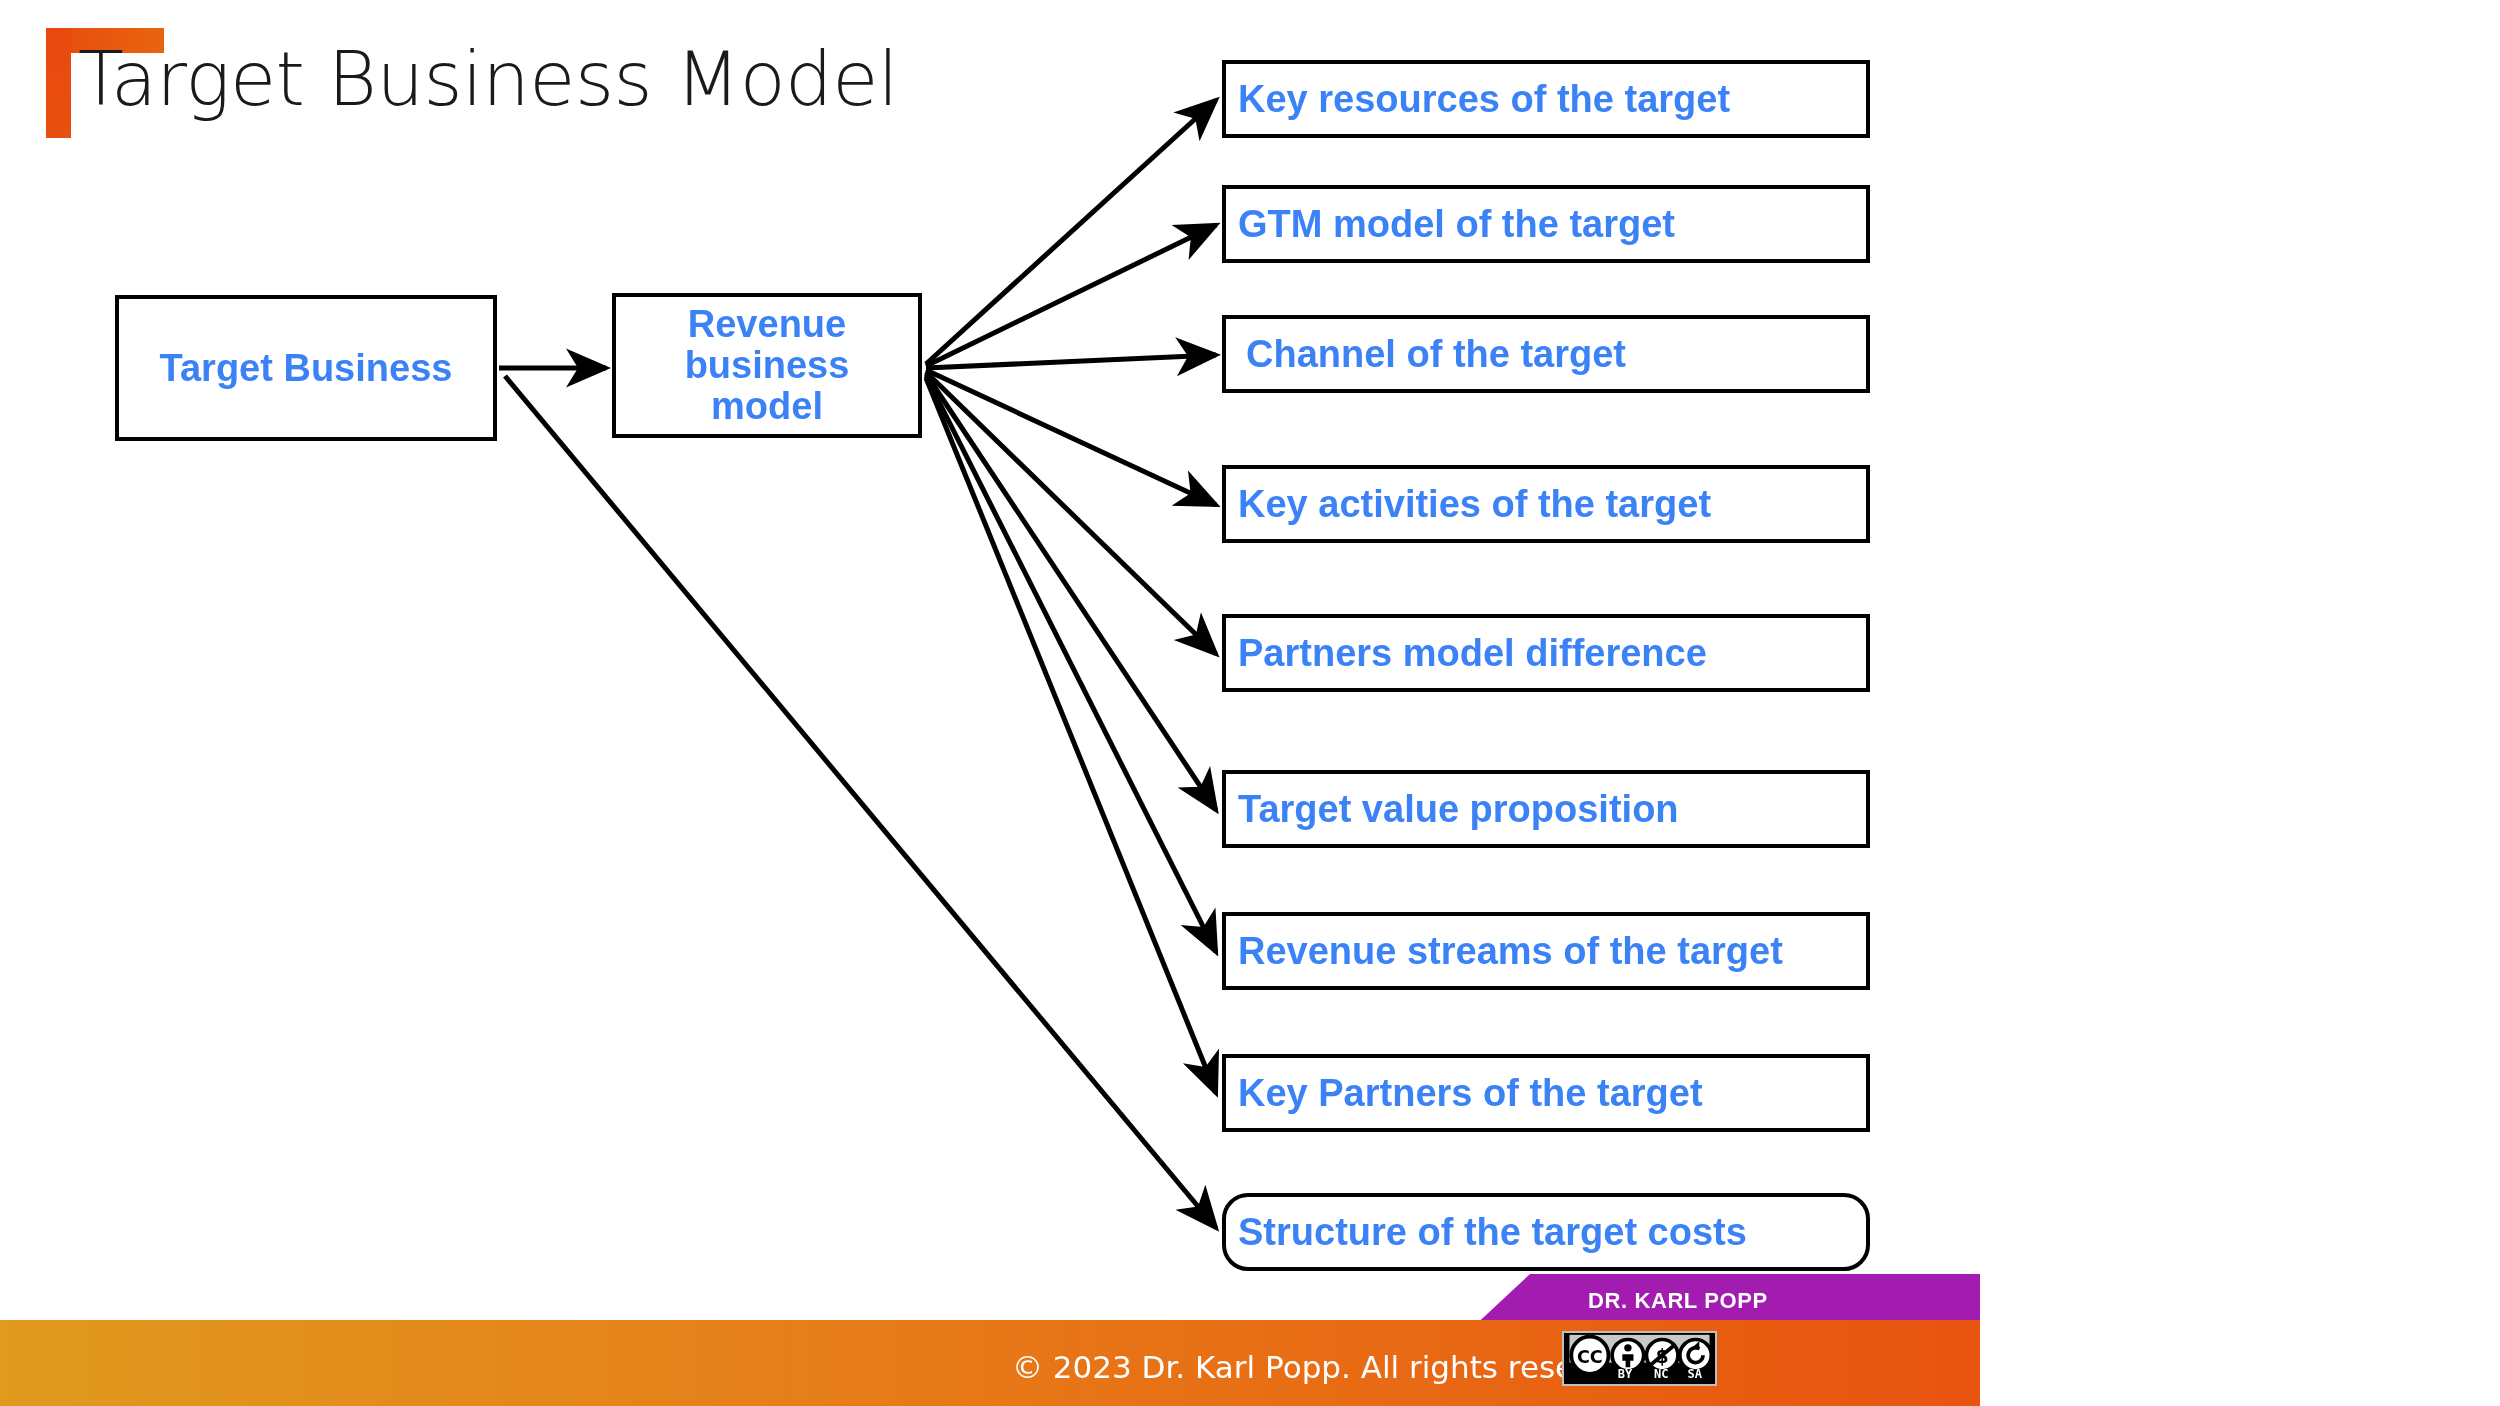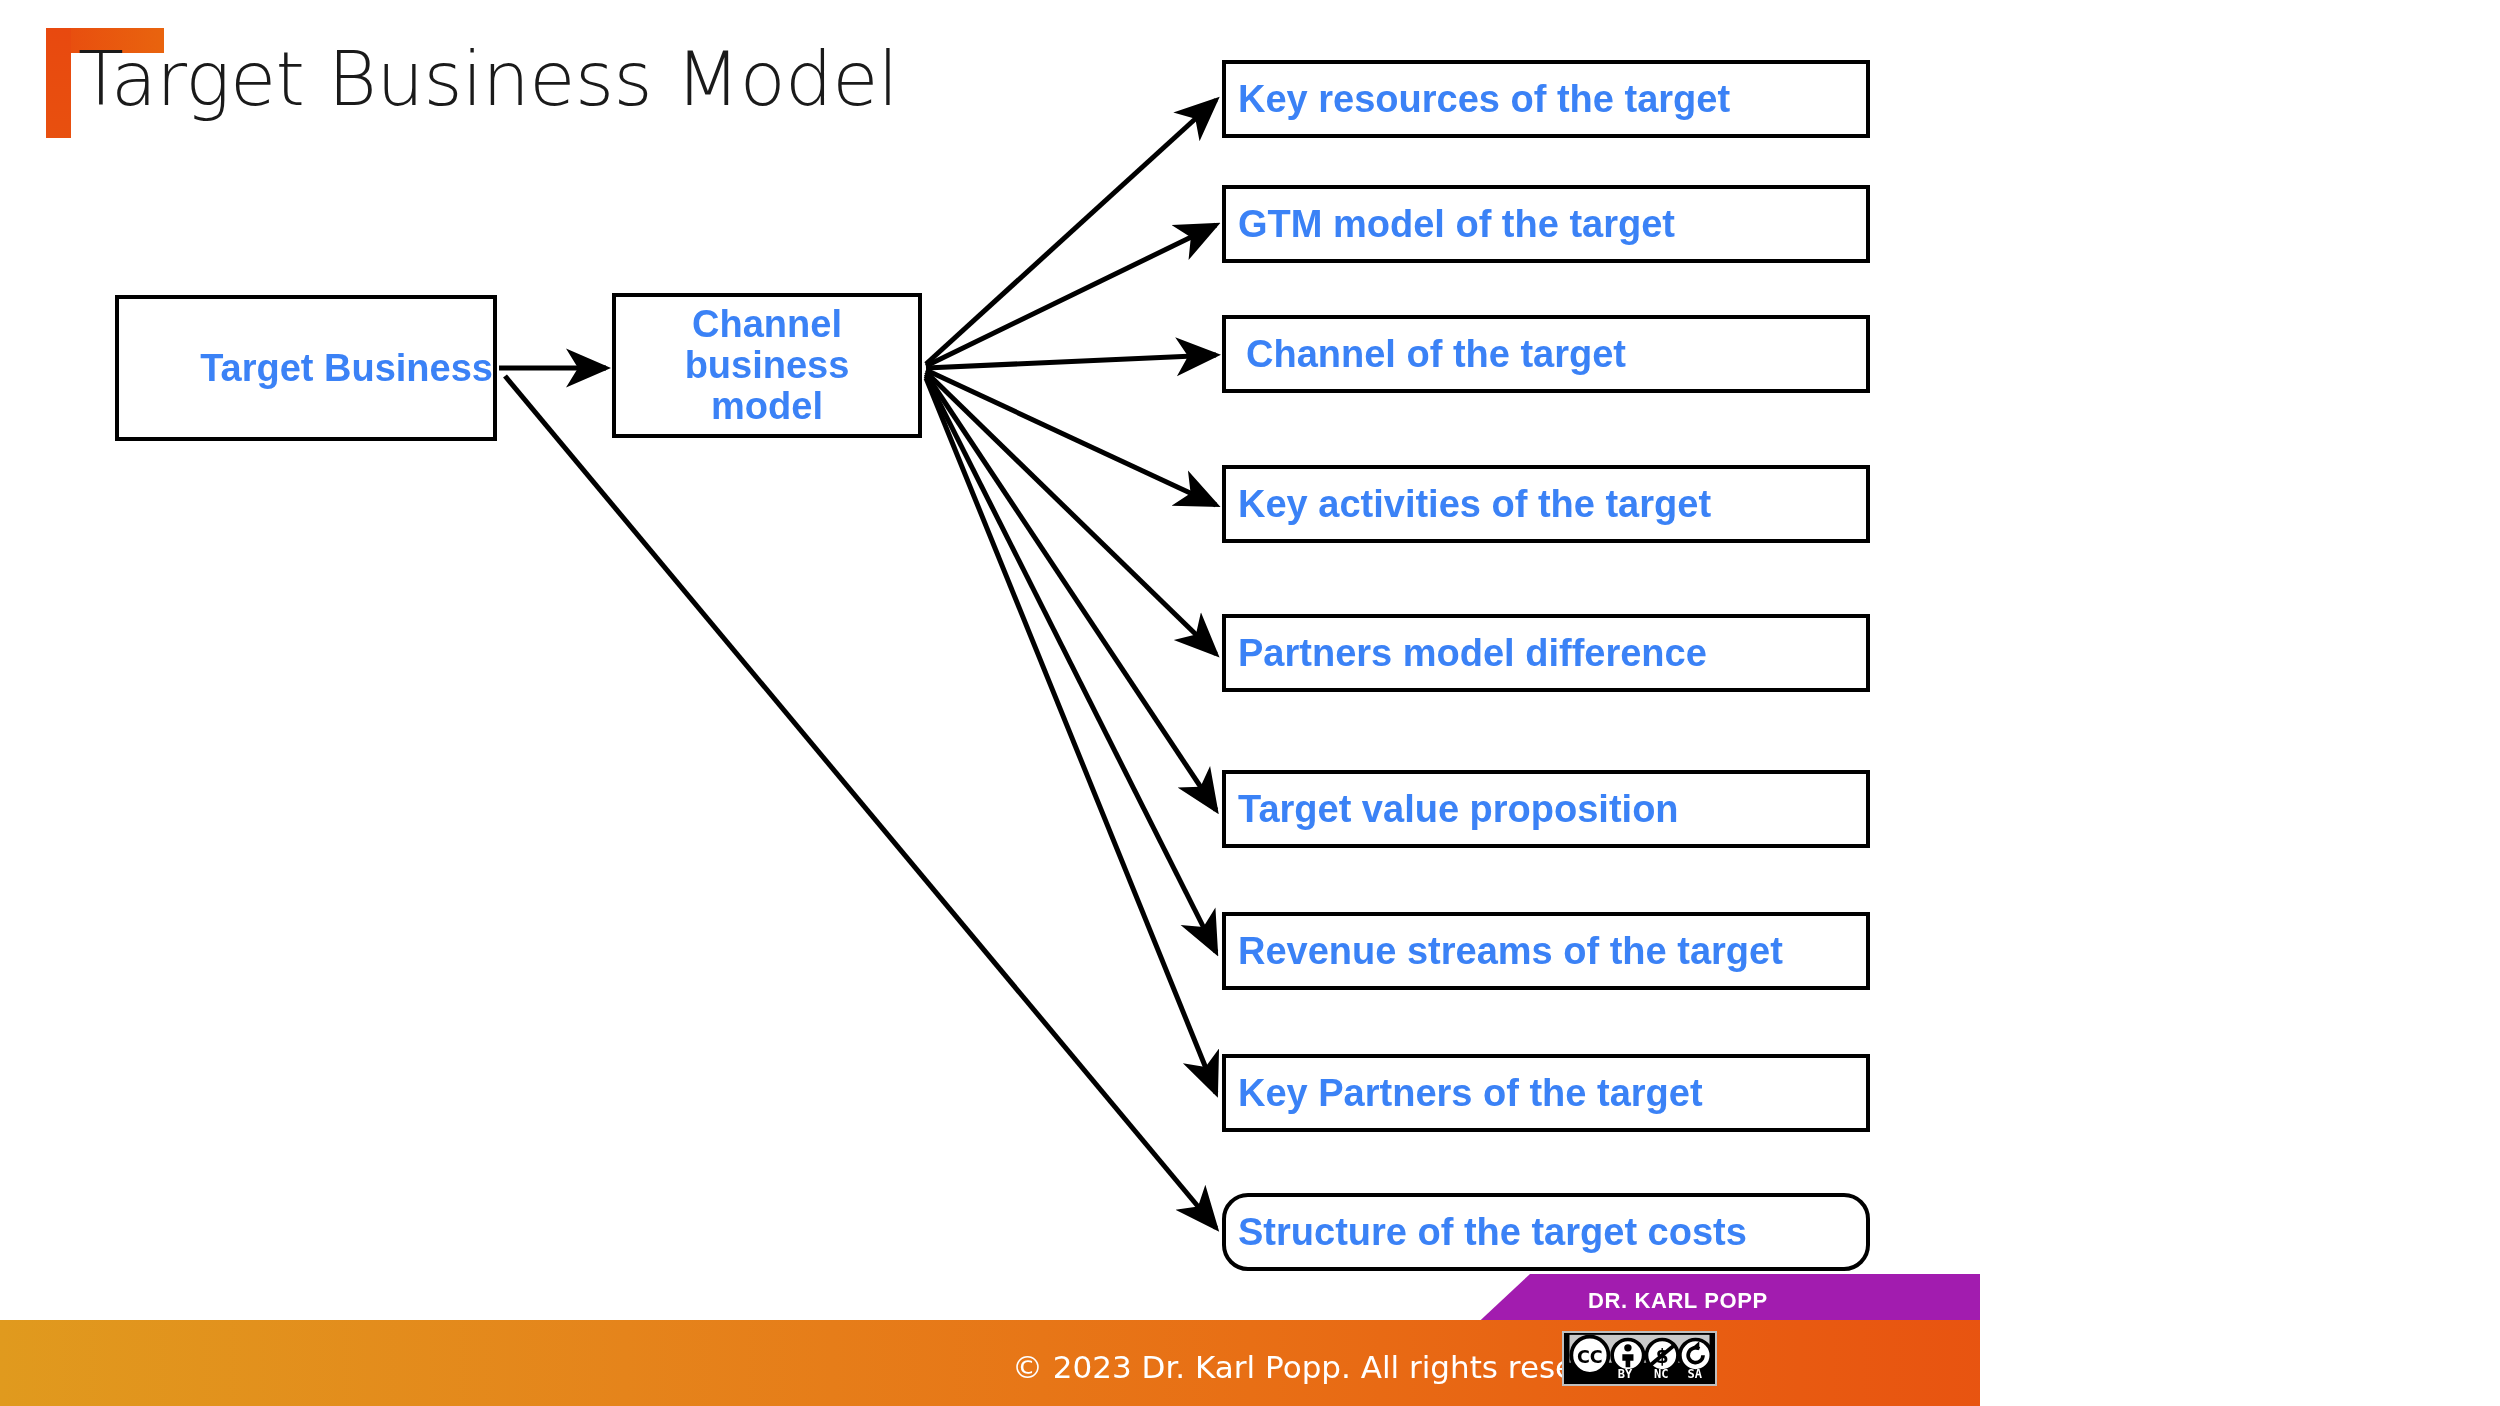--- a/index.html
+++ b/index.html
@@ -83,21 +83,21 @@
     align-items: center;
     font-family: "Liberation Sans", sans-serif;
     font-weight: bold;
     color: #3b82f6;
   }
   .node.left-big {
     left: 115px;
     top: 295px;
     width: 382px;
     height: 146px;
-    justify-content: flex-end;
+    justify-content: center;
     font-size: 38px;
   }
   .node.mid {
     left: 612px;
     top: 293px;
     width: 310px;
     height: 145px;
     justify-content: center;
     text-align: center;
     font-size: 38px;
@@ -204,21 +204,21 @@
         <line x1="926" y1="378" x2="1216" y2="1093"></line>
       </g>
     </svg>
 
     <div class="node left-big">
       <span>Target Business</span>
     </div>
 
     <div class="node mid">
       <div>
-        <div>Channel</div>
+        <div>Revenue</div>
         <div>business</div>
         <div>model</div>
       </div>
     </div>
 
     <div class="node leaf" style="top:60px;">
       <span>Key resources of the target</span>
     </div>
     <div class="node leaf" style="top:185px;">
       <span>GTM model of the target</span>

